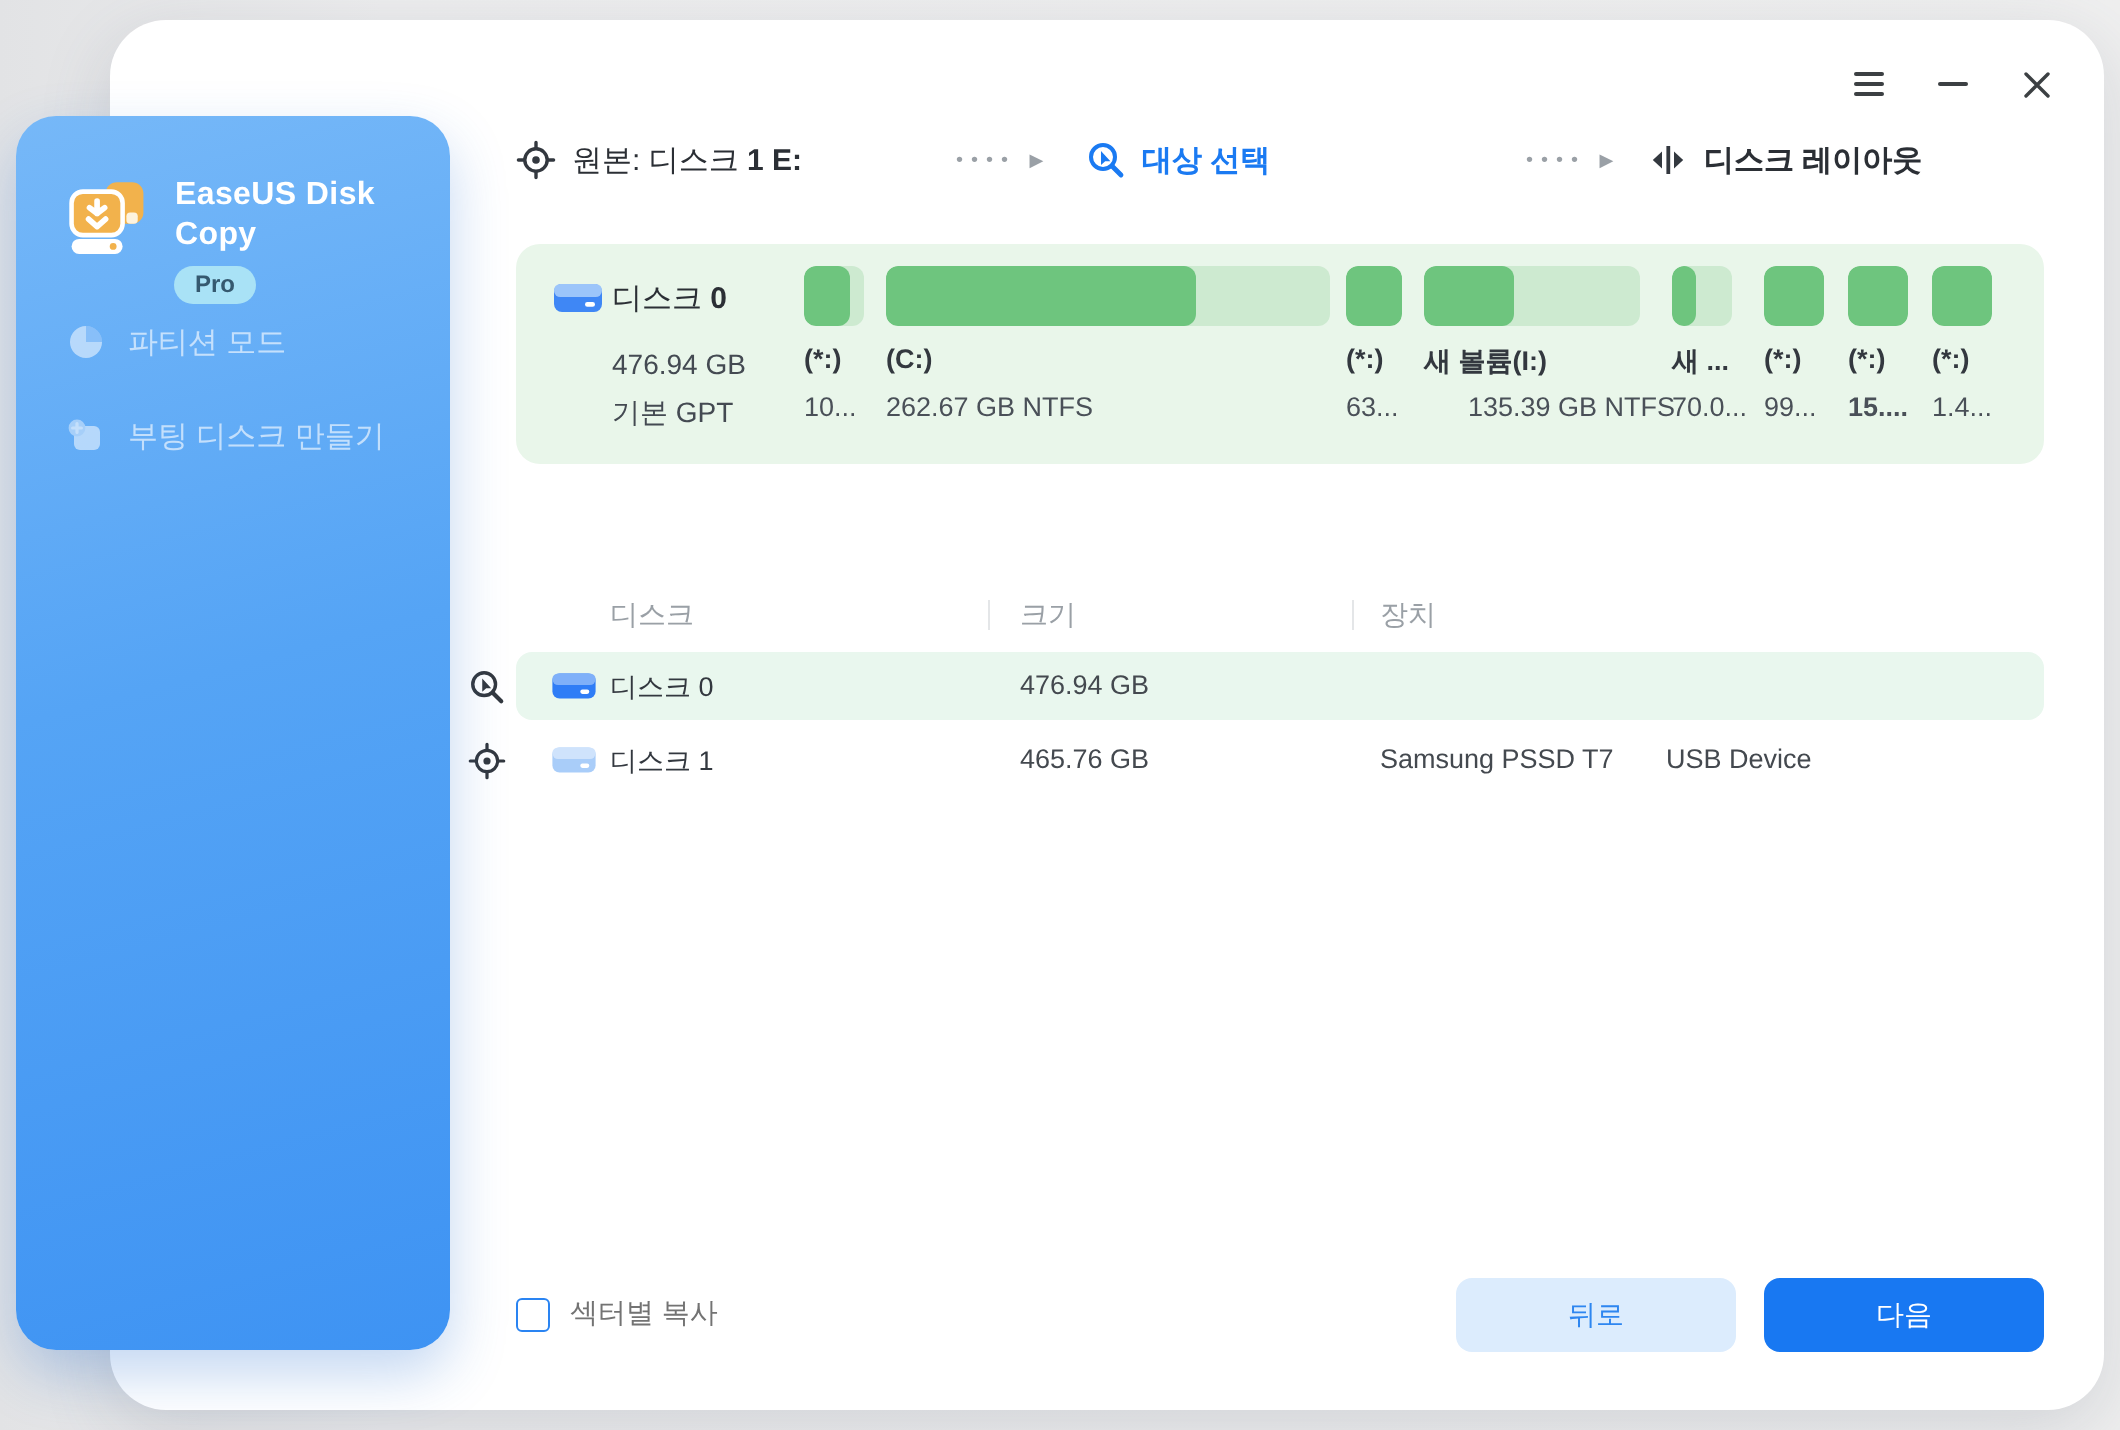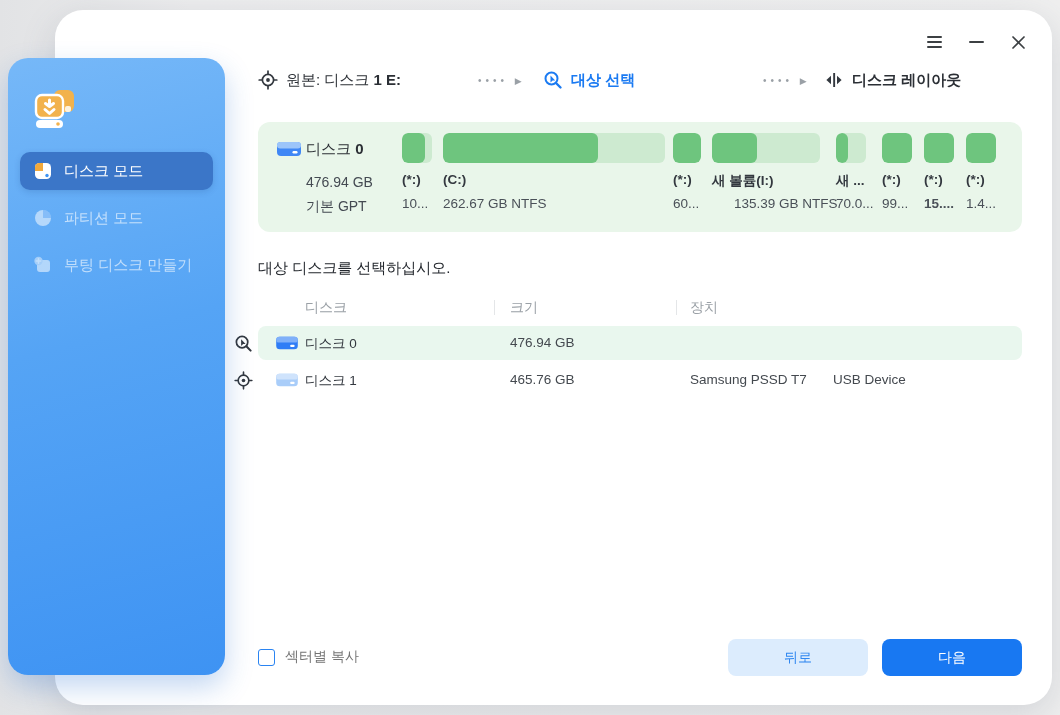--- a/index.html
+++ b/index.html
@@ -178,29 +178,28 @@
       <div class="part-label" style="left: 185px;">(C:)</div>
       <div class="part-label" style="left: 415px;">(*:)</div>
       <div class="part-label" style="left: 454px;">새 볼륨(I:)</div>
       <div class="part-label" style="left: 578px;">새 ...</div>
       <div class="part-label" style="left: 624px;">(*:)</div>
       <div class="part-label" style="left: 666px;">(*:)</div>
       <div class="part-label" style="left: 708px;">(*:)</div>
 
       <div class="part-info" style="left: 144px;">10...</div>
       <div class="part-info" style="left: 185px;">262.67 GB NTFS</div>
-      <div class="part-info" style="left: 415px;">60...</div>
+      <div class="part-info" style="left: 415px;">63...</div>
       <div class="part-info" style="left: 454px; margin-left: 22px;">135.39 GB NTFS</div>
       <div class="part-info" style="left: 578px;">70.0...</div>
       <div class="part-info" style="left: 624px;">99...</div>
       <div class="part-info" style="left: 666px; font-weight: bold;">15....</div>
       <div class="part-info" style="left: 708px;">1.4...</div>
     </div>
 
-    <div class="section-title">대상 디스크를 선택하십시오.</div>
 
     <div class="table">
       <div class="thead">
         <span class="th th-disk">디스크</span>
         <span class="th-sep sep1"></span>
         <span class="th th-size">크기</span>
         <span class="th-sep sep2"></span>
         <span class="th th-device">장치</span>
       </div>
 
@@ -250,31 +249,27 @@
   <div class="logo-row">
     <svg width="46" height="44" viewBox="0 0 46 44">
       <rect x="22" y="2" width="20" height="22" rx="6" fill="#f2b24c"></rect>
       <rect x="33" y="18" width="6" height="6" rx="2" fill="#fdf3df"></rect>
       <rect x="4" y="7" width="27" height="23" rx="6" fill="#f2b24c" stroke="#ffffff" stroke-width="2.4"></rect>
       <path d="M17.5 12 L17.5 18.5 M17.5 18.5 L13.5 15.5 M17.5 18.5 L21.5 15.5" stroke="#ffffff" stroke-width="3" stroke-linecap="round" stroke-linejoin="round" transform="rotate(0 17.5 15)"></path>
       <path d="M13 21.5 L17.5 25.5 L22 21.5" fill="none" stroke="#ffffff" stroke-width="3" stroke-linecap="round" stroke-linejoin="round"></path>
       <rect x="4" y="32" width="27" height="8" rx="4" fill="#ffffff"></rect>
       <circle cx="26" cy="36" r="1.8" fill="#f2b24c"></circle>
     </svg>
+    <div class="logo-text">
+      <div class="app-title">EaseUS Disk Copy</div>
+      <span class="pro-badge">Pro</span>
+    </div>
   </div>
 
   <div class="nav">
-    <div class="nav-item active">
-      <svg class="nicon" viewBox="0 0 20 20">
-        <rect x="2" y="2" width="16" height="16" rx="4.5" fill="#ffffff"></rect>
-        <path d="M2 6.5 L2 6.5 Q2 2 6.5 2 L10 2 L10 10 L2 10 Z" fill="#f2a93b"></path>
-        <circle cx="14" cy="14.5" r="1.7" fill="#3e93f3"></circle>
-      </svg>
-      <span>디스크 모드</span>
-    </div>
     <div class="nav-item">
       <svg class="nicon" viewBox="0 0 20 20">
         <circle cx="10" cy="10" r="8" fill="#ffffff" opacity="0.85"></circle>
         <path d="M10 10 L10 2 A8 8 0 0 1 18 10 Z" fill="#3e93f3" opacity="0.45"></path>
       </svg>
       <span>파티션 모드</span>
     </div>
     <div class="nav-item">
       <svg class="nicon" viewBox="0 0 20 20">
         <rect x="4" y="5" width="13" height="12" rx="3" fill="#ffffff" opacity="0.85"></rect>

